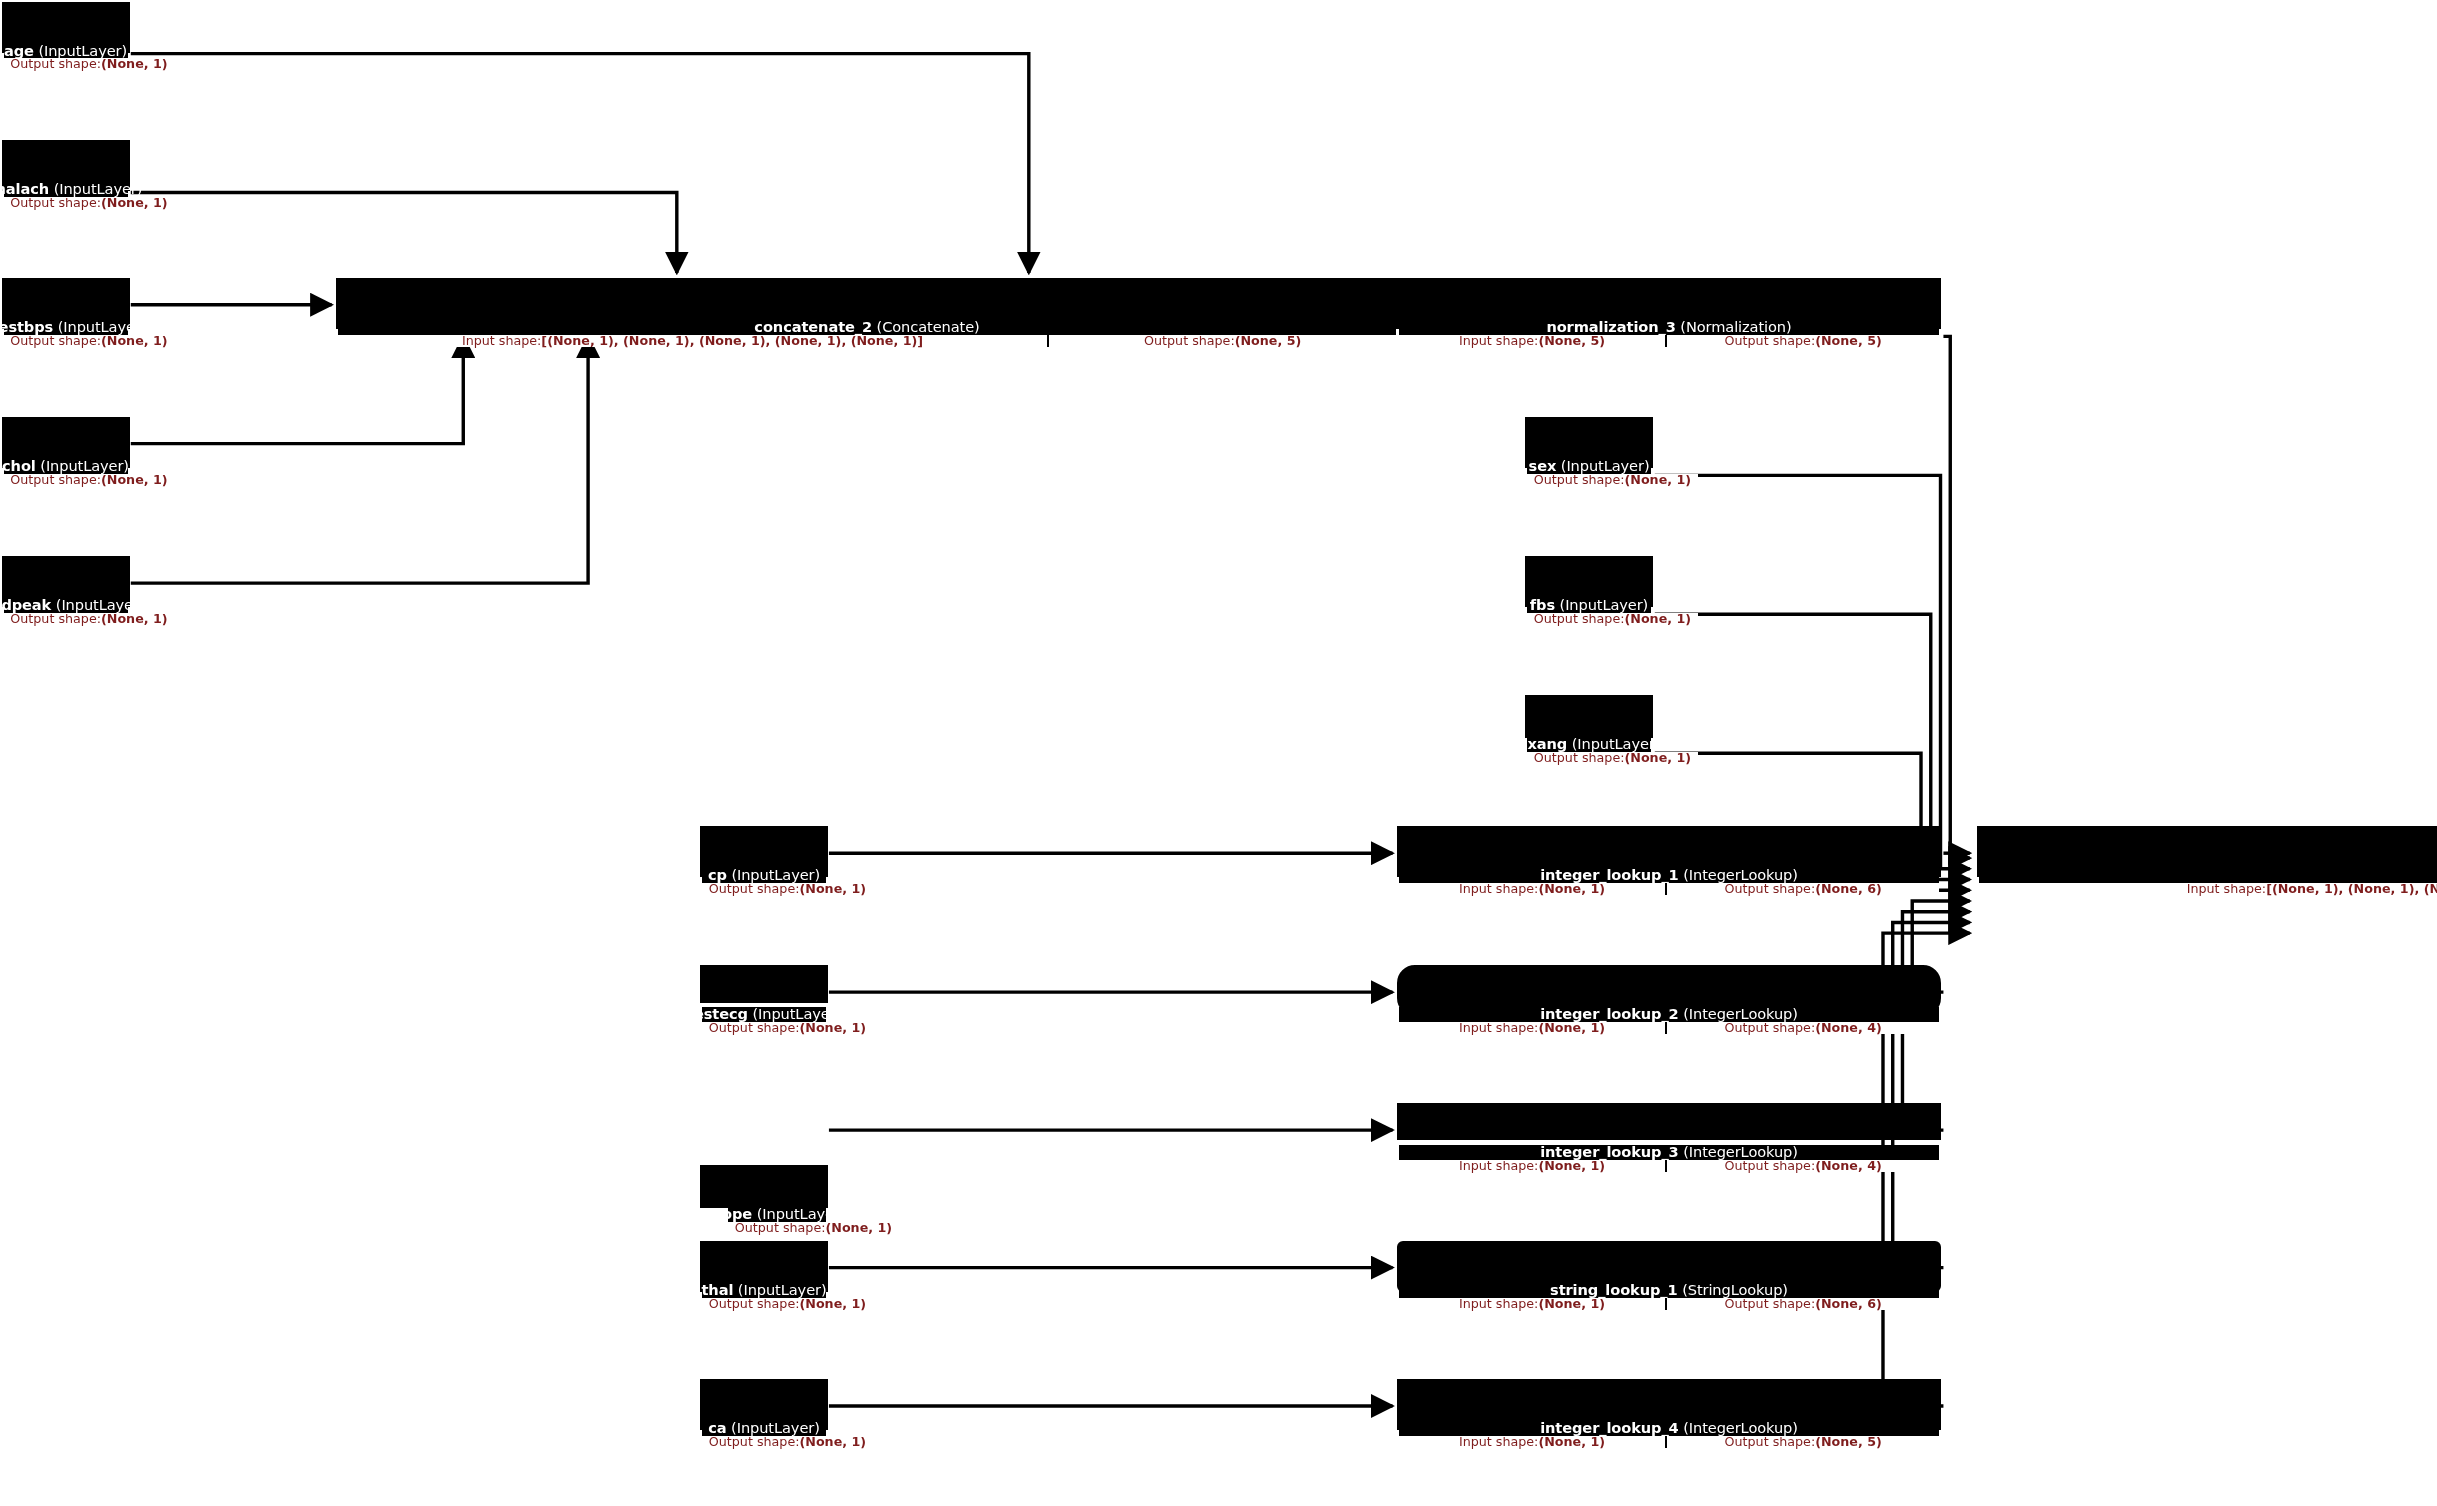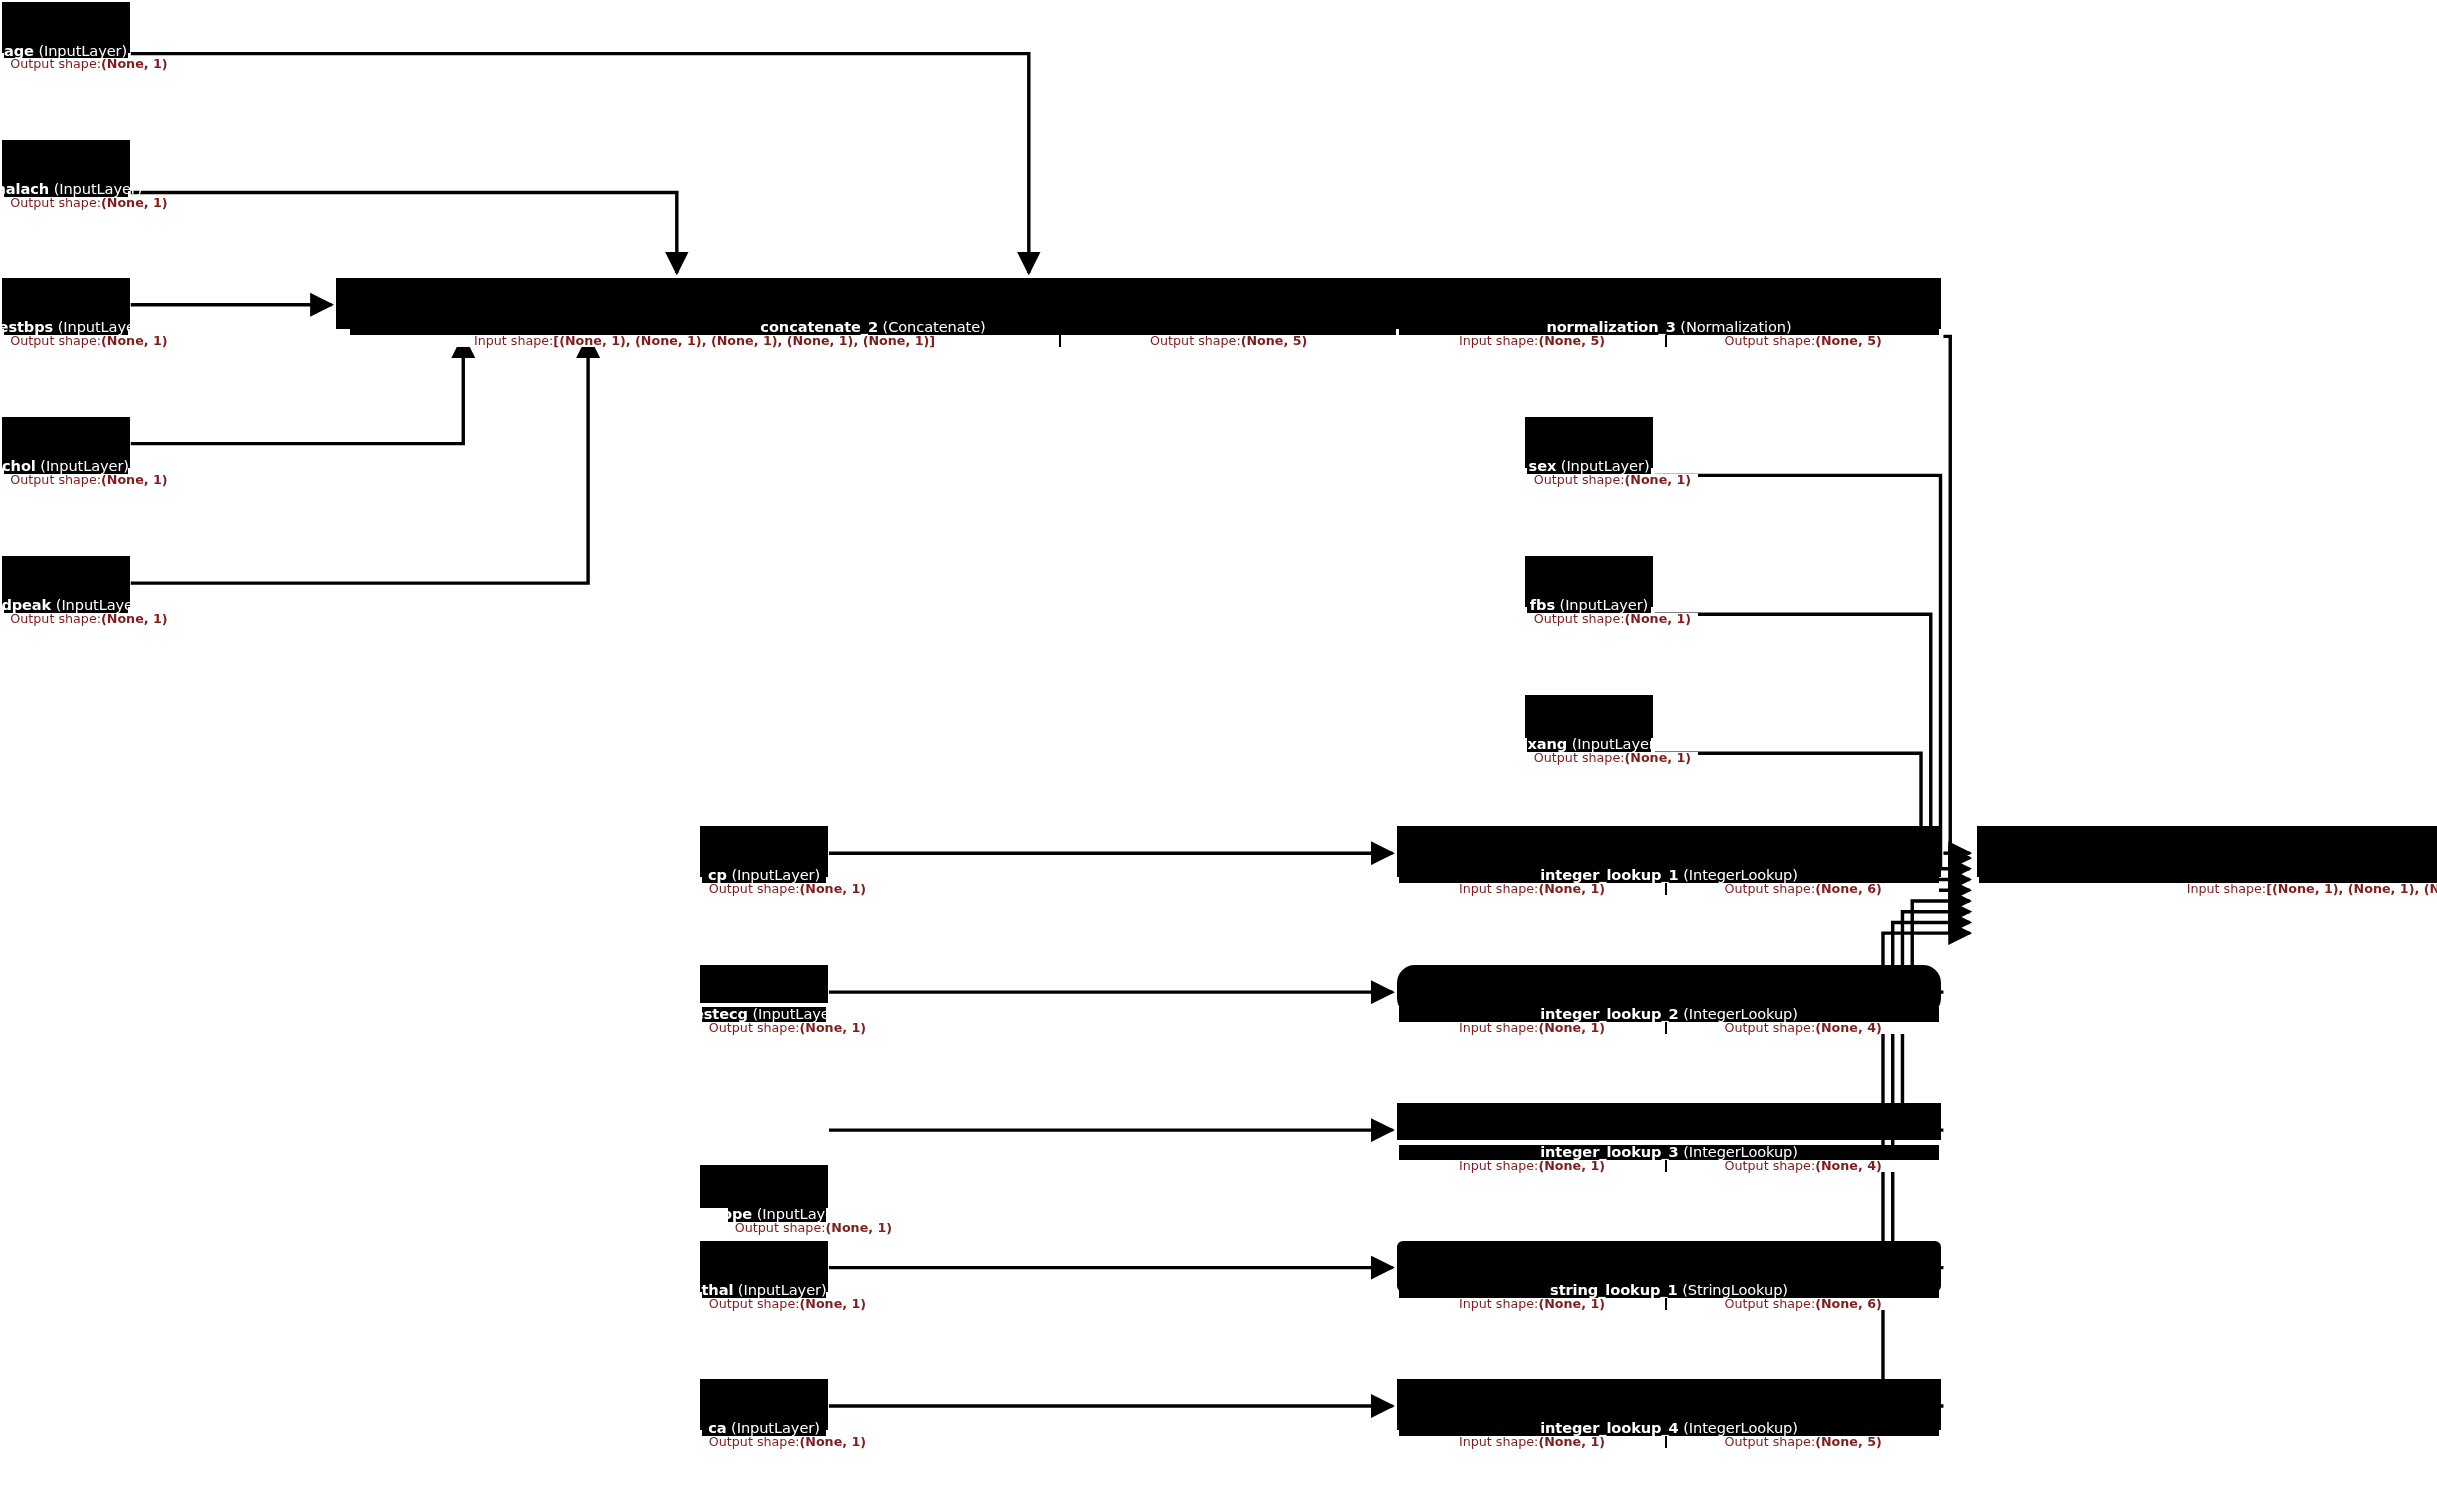--- a/index.html
+++ b/index.html
@@ -261,21 +261,21 @@
   <div class="node single" style="left:1525px;top:695px;width:128px;height:43px;">
     <div class="node-title"><b>exang</b>&nbsp;<span class="tp">(<span>InputLayer</span>)</span></div>
     <div class="node-body">
       <div class="cell">
           <span class="lbl">Output shape: </span>
           <b>(None, 1)</b>
         </div>
     </div>
   </div>
 
-  <div class="node" style="left:336px;top:278px;width:1062px;height:51px;padding-left:12px;">
+  <div class="node" style="left:336px;top:278px;width:1062px;height:51px;">
     <div class="node-title"><b>concatenate_2</b>&nbsp;<span class="tp">(<span>Concatenate</span>)</span></div>
     <div class="node-body">
       <div class="cell" style="flex:0 0 709px;">
           <span class="lbl">Input shape: </span>
           <b>[(None, 1), (None, 1), (None, 1), (None, 1), (None, 1)]</b>
         </div>
       <div class="cell">
           <span class="lbl">Output shape: </span>
           <b>(None, 5)</b>
         </div>

